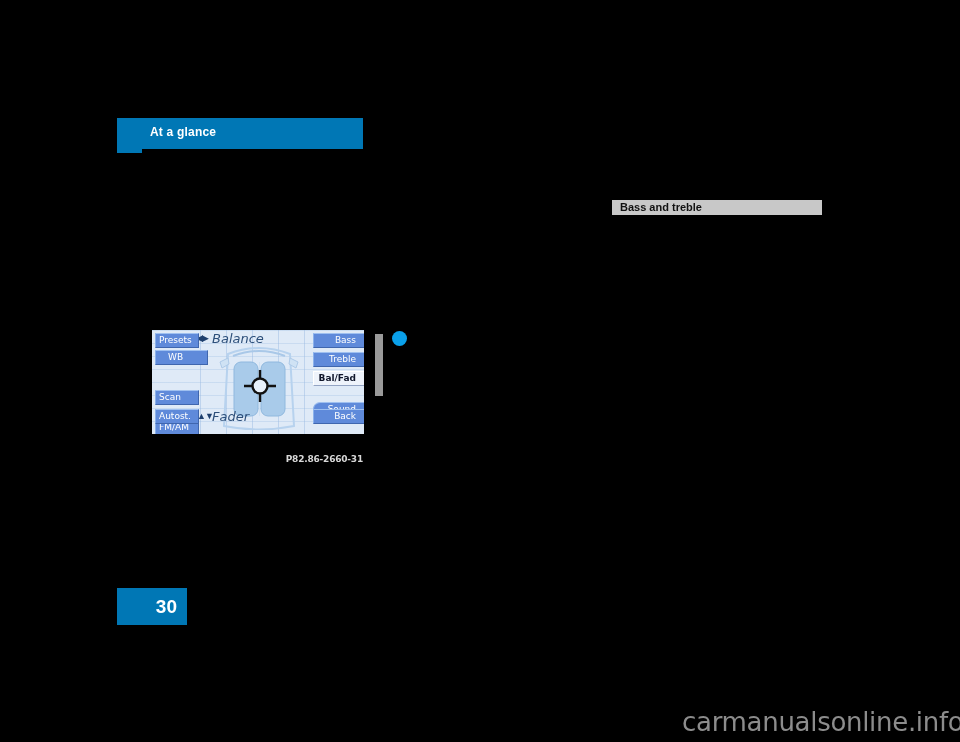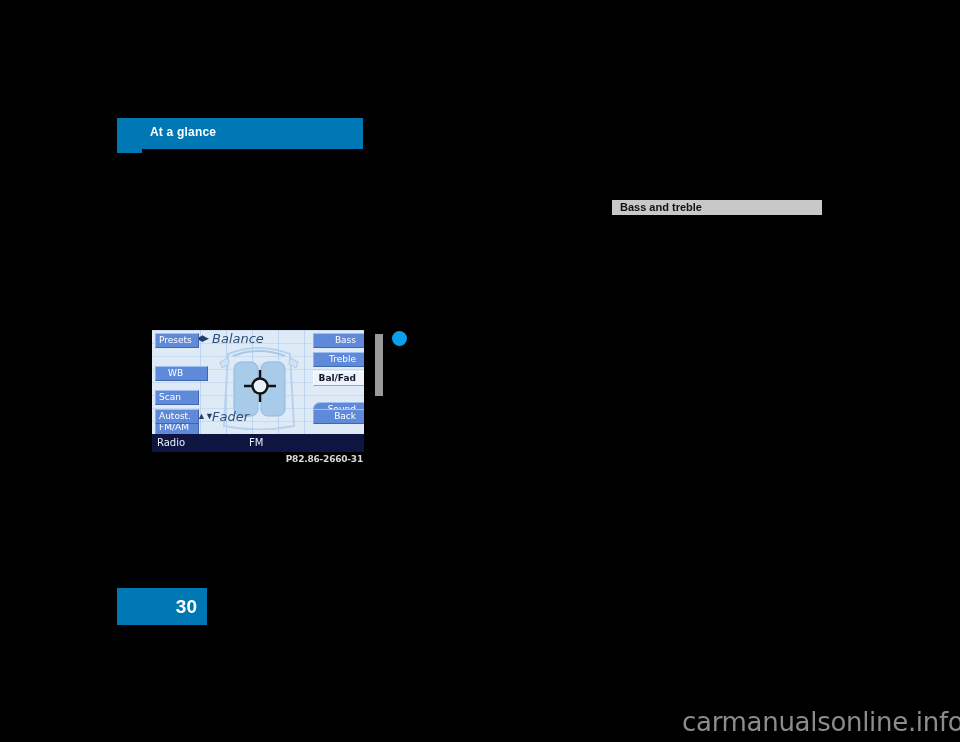--- a/index.html
+++ b/index.html
@@ -237,21 +237,21 @@
     height: 15px;
     border-radius: 50%;
     background: #0aa0ea;
   }
 
   
   #page-number-block {
     position: absolute;
     left: 117px;
     top: 588px;
-    width: 90px;
+    width: 70px;
     height: 37px;
     background: #0077b5;
   }
   #page-number-block .num {
     position: absolute;
     right: 10px;
     top: 8px;
     font-size: 19px;
     font-weight: bold;
     color: #ffffff;
@@ -316,36 +316,32 @@
       <circle cx="16" cy="16" r="7.5" fill="#e8f1fb" stroke="#111111" stroke-width="2.4"></circle>
     </svg>
 
     <div class="axis-arrows" style="left:44px; top:3px;">◀▶</div>
     <div class="axis-label" style="left:60px; top:3px;">Balance</div>
 
     <div class="axis-arrows" style="left:45px; top:81px;">▲▼</div>
     <div class="axis-label" style="left:60px; top:81px;">Fader</div>
 
     <div class="soft-btn left" style="top:3px;">Presets</div>
-    <div class="soft-btn left" style="top:36px;padding-left:12px;">WB</div>
+    <div class="soft-btn left" style="top:20px;padding-left:12px;">WB</div>
     <div class="soft-btn left" style="top:54px;margin-top:36px;">FM/AM</div>
     <div class="soft-btn left" style="top:60px;">Scan</div>
     <div class="soft-btn left" style="top:79px;">Autost.</div>
 
     <div class="soft-btn right" style="top:3px;">Bass</div>
     <div class="soft-btn right" style="top:22px;">Treble</div>
     <div class="soft-btn right active" style="top:41px;">Bal/Fad</div>
     <div class="soft-btn right" style="top:72px;border-radius:7px;">Sound</div>
     <div class="soft-btn right" style="top:79px;">Back</div>
   </div>
 
-  <div id="radio-status-bar">
-    <div class="src">Radio</div>
-    <div class="band">FM</div>
-  </div>
 
   <div id="figure-caption">P82.86-2660-31</div>
 </div>
 
 <div id="margin-rule"></div>
 <div id="margin-dot"></div>
 
 <div id="page-number-block">
   <div class="num">30</div>
 </div>

